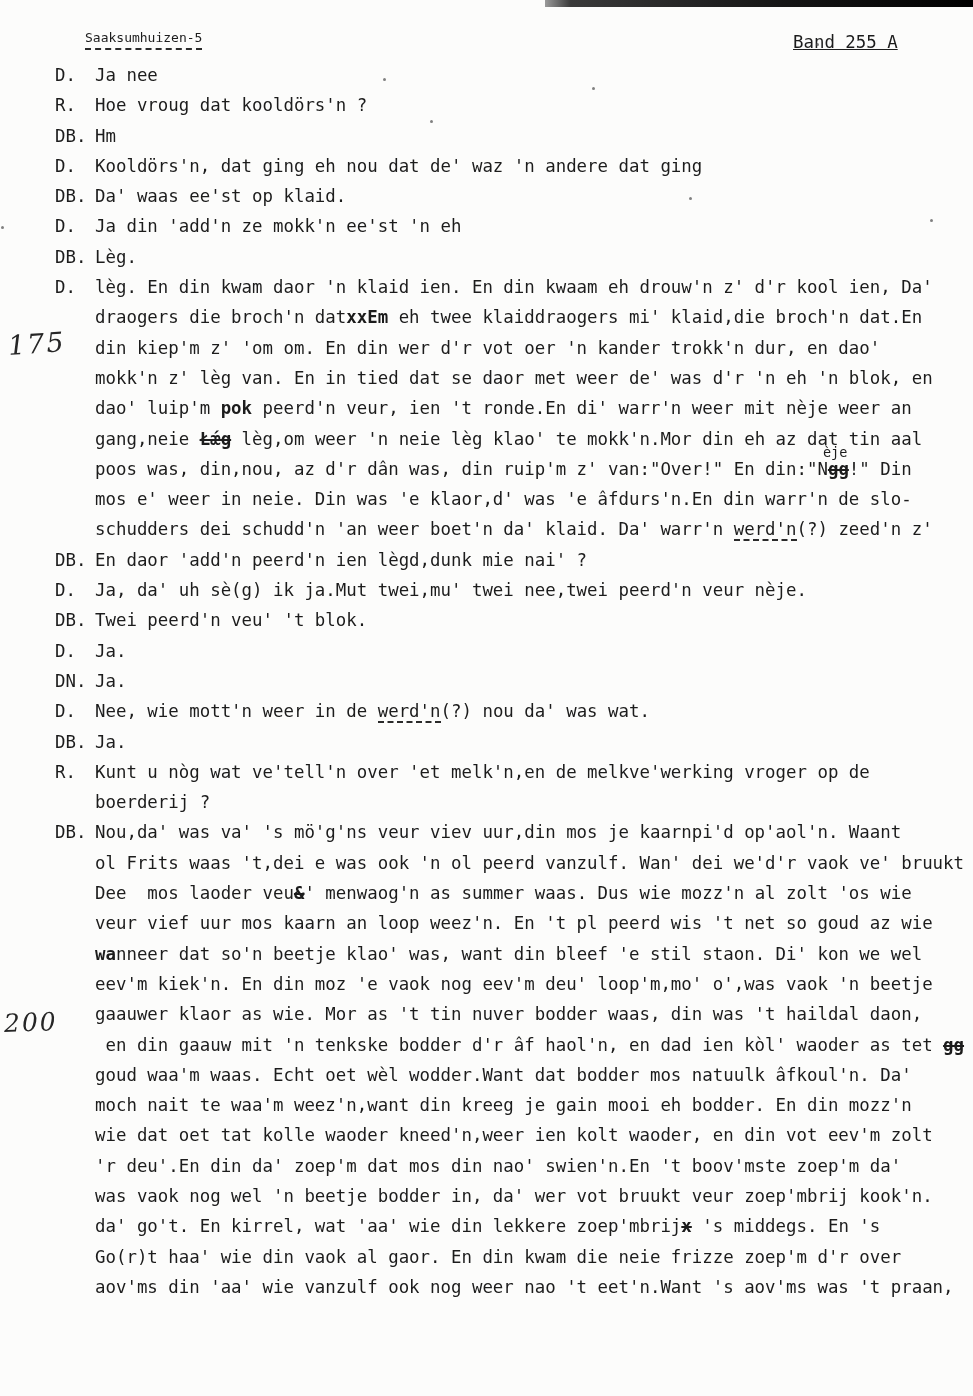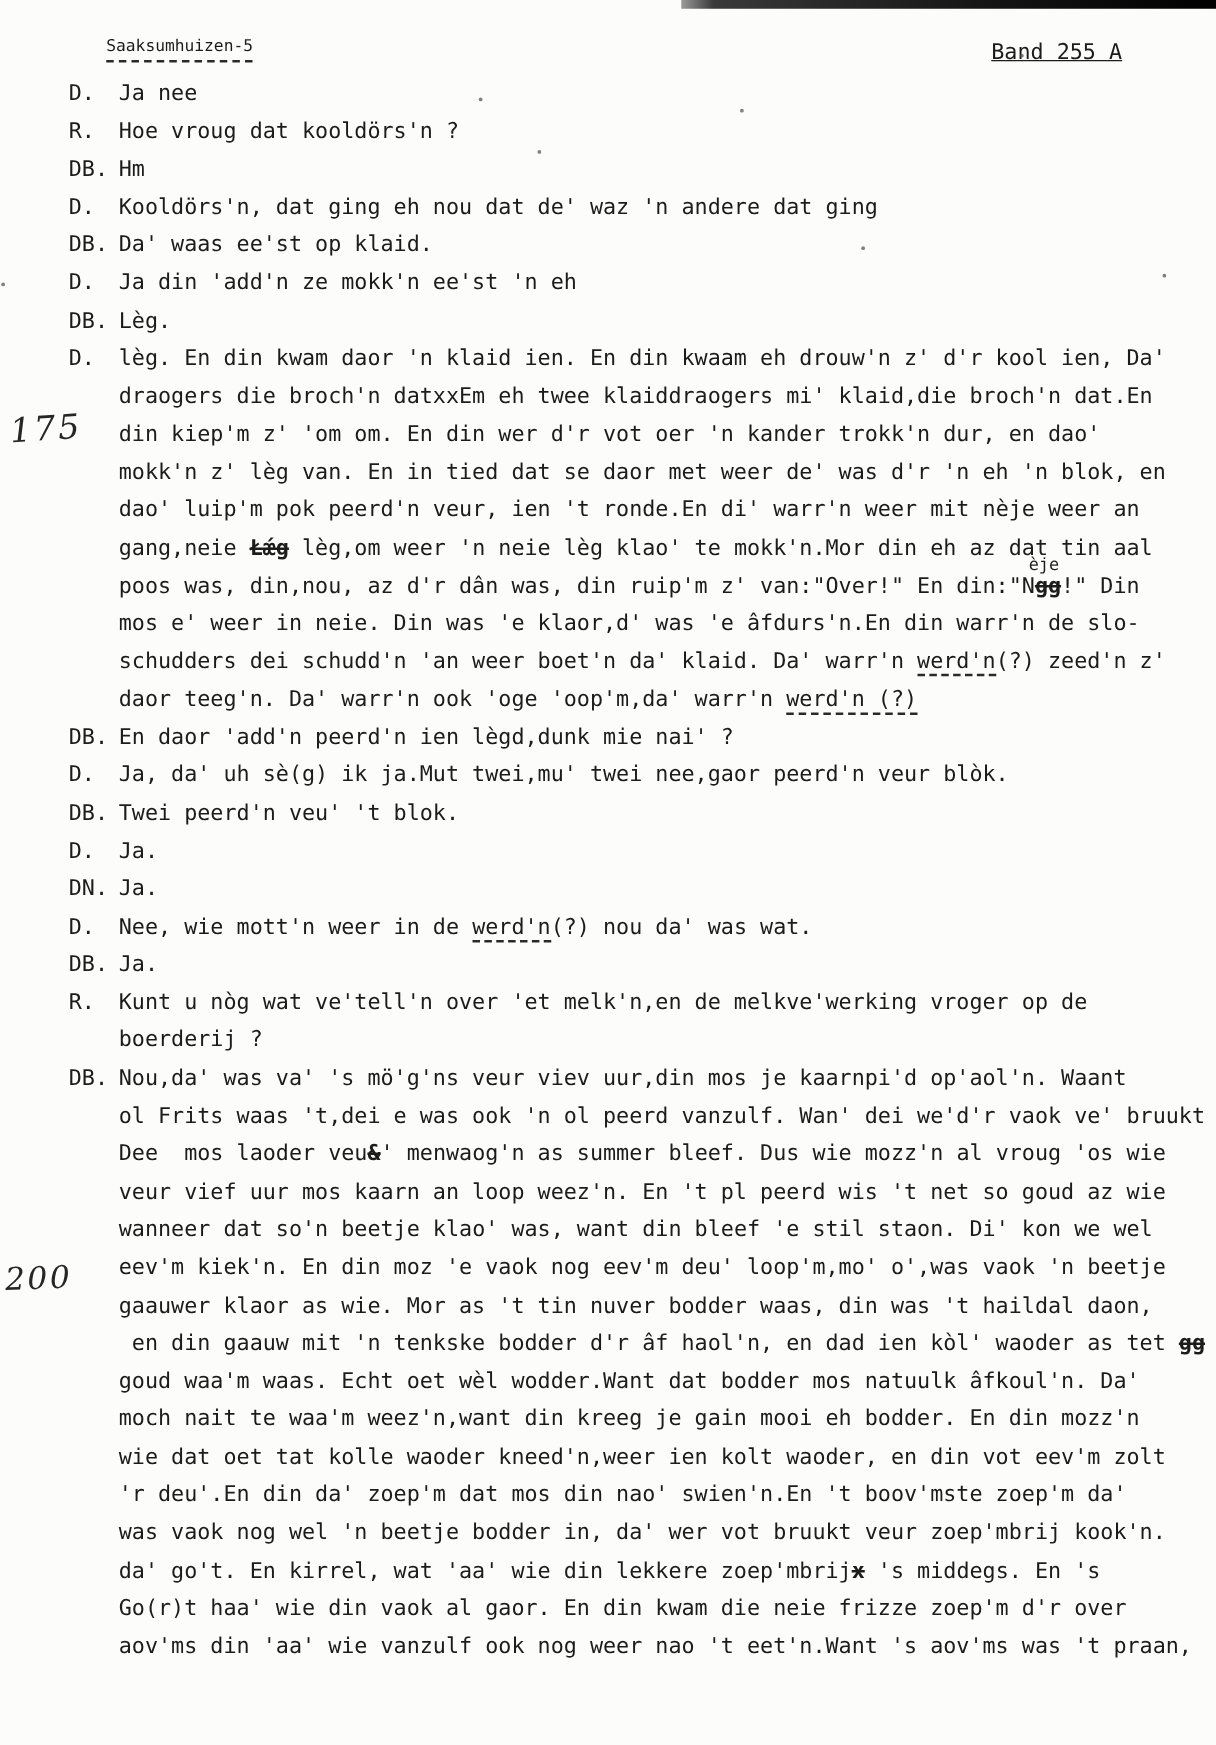--- a/index.html
+++ b/index.html
@@ -23,21 +23,21 @@
     position:absolute;left:793px;top:32px;font-size:17.4px;text-decoration:underline;
   }
   .transcript{
     position:absolute;left:55px;top:60px;width:918px;
     font-size:17.4px;
   }
   .row{display:flex;height:30.3px;line-height:30.3px;white-space:pre;}
   .spk{width:40px;flex:0 0 40px;}
   .txt{flex:1 1 auto;white-space:pre;}
   .txt span{white-space:pre;}
-  .ot{font-weight:normal;margin-top:24px;}
+  .ot{font-weight:bold;margin-top:24px;}
   .strike{font-weight:bold;text-decoration:line-through;text-decoration-thickness:2px;}
   .udash{border-bottom:2px dashed #2a2a2a;}
   .corr{font-weight:bold;text-decoration:line-through;text-decoration-thickness:2px;position:relative;}
   .corr .above{
     position:absolute;left:-5px;top:-13px;font-size:13.5px;line-height:13px;
     font-weight:normal;text-decoration:none;text-align:right;
   }
   .margin-note{
     position:absolute;font-family:"DejaVu Serif", serif;font-style:italic;
     color:#262626;
@@ -67,33 +67,32 @@
     <div class="row"><span class="spk">DB.</span><span class="txt"><span>Lèg.</span></span></div>
     <div class="row"><span class="spk">D.</span><span class="txt"><span>lèg. En din kwam daor 'n klaid ien. En din kwaam eh drouw'n z' d'r kool ien, Da'</span></span></div>
     <div class="row"><span class="spk"></span><span class="txt"><span>draogers die broch'n dat</span><span class="ot">xxEm</span><span> eh twee klaiddraogers mi' klaid,die broch'n dat.En</span></span></div>
     <div class="row"><span class="spk"></span><span class="txt"><span>din kiep'm z' 'om om. En din wer d'r vot oer 'n kander trokk'n dur, en dao'</span></span></div>
     <div class="row"><span class="spk"></span><span class="txt"><span>mokk'n z' lèg van. En in tied dat se daor met weer de' was d'r 'n eh 'n blok, en</span></span></div>
     <div class="row"><span class="spk"></span><span class="txt"><span>dao' luip'm </span><span class="ot">pok</span><span> peerd'n veur, ien 't ronde.En di' warr'n weer mit nèje weer an</span></span></div>
     <div class="row"><span class="spk"></span><span class="txt"><span>gang,neie </span><span class="strike">Łǽg</span><span> lèg,om weer 'n neie lèg klao' te mokk'n.Mor din eh az dat tin aal</span></span></div>
     <div class="row"><span class="spk"></span><span class="txt"><span>poos was, din,nou, az d'r dân was, din ruip'm z' van:"Over!" En din:"N</span><span class="corr">gg<span class="above">èje</span></span><span>!" Din</span></span></div>
     <div class="row"><span class="spk"></span><span class="txt"><span>mos e' weer in neie. Din was 'e klaor,d' was 'e âfdurs'n.En din warr'n de slo-</span></span></div>
     <div class="row"><span class="spk"></span><span class="txt"><span>schudders dei schudd'n 'an weer boet'n da' klaid. Da' warr'n </span><span class="udash">werd'n</span><span>(?) zeed'n z'</span></span></div>
-    <div class="row"><span class="spk"></span><span class="txt"><span>daor teeg'n. Da' warr'n ook 'oge 'oop'm,da' warr'n </span><span class="udash">werd'n (?)</span></span></div>
     <div class="row"><span class="spk">DB.</span><span class="txt"><span>En daor 'add'n peerd'n ien lègd,dunk mie nai' ?</span></span></div>
-    <div class="row"><span class="spk">D.</span><span class="txt"><span>Ja, da' uh sè(g) ik ja.Mut twei,mu' twei nee,gaor peerd'n veur blòk.</span></span></div>
+    <div class="row"><span class="spk">D.</span><span class="txt"><span>Ja, da' uh sè(g) ik ja.Mut twei,mu' twei nee,twei peerd'n veur nèje.</span></span></div>
     <div class="row"><span class="spk">DB.</span><span class="txt"><span>Twei peerd'n veu' 't blok.</span></span></div>
     <div class="row"><span class="spk">D.</span><span class="txt"><span>Ja.</span></span></div>
     <div class="row"><span class="spk">DN.</span><span class="txt"><span>Ja.</span></span></div>
     <div class="row"><span class="spk">D.</span><span class="txt"><span>Nee, wie mott'n weer in de </span><span class="udash">werd'n</span><span>(?) nou da' was wat.</span></span></div>
     <div class="row"><span class="spk">DB.</span><span class="txt"><span>Ja.</span></span></div>
     <div class="row"><span class="spk">R.</span><span class="txt"><span>Kunt u nòg wat ve'tell'n over 'et melk'n,en de melkve'werking vroger op de</span></span></div>
     <div class="row"><span class="spk"></span><span class="txt"><span>boerderij ?</span></span></div>
     <div class="row"><span class="spk">DB.</span><span class="txt"><span>Nou,da' was va' 's mö'g'ns veur viev uur,din mos je kaarnpi'd op'aol'n. Waant</span></span></div>
     <div class="row"><span class="spk"></span><span class="txt"><span>ol Frits waas 't,dei e was ook 'n ol peerd vanzulf. Wan' dei we'd'r vaok ve' bruukt</span></span></div>
-    <div class="row"><span class="spk"></span><span class="txt"><span>Dee  mos laoder veu</span><span class="strike">&amp;</span><span>' menwaog'n as summer bleef. Dus wie mozz'n al vroug 'os wie</span></span></div>
+    <div class="row"><span class="spk"></span><span class="txt"><span>Dee  mos laoder veu</span><span class="strike">&amp;</span><span>' menwaog'n as summer waas. Dus wie mozz'n al zolt 'os wie</span></span></div>
     <div class="row"><span class="spk"></span><span class="txt"><span>veur vief uur mos kaarn an loop weez'n. En 't pl peerd wis 't net so goud az wie</span></span></div>
     <div class="row"><span class="spk"></span><span class="txt"><span class="ot">wa</span><span>nneer dat so'n beetje klao' was, want din bleef 'e stil staon. Di' kon we wel</span></span></div>
     <div class="row"><span class="spk"></span><span class="txt"><span>eev'm kiek'n. En din moz 'e vaok nog eev'm deu' loop'm,mo' o',was vaok 'n beetje</span></span></div>
     <div class="row"><span class="spk"></span><span class="txt"><span>gaauwer klaor as wie. Mor as 't tin nuver bodder waas, din was 't haildal daon,</span></span></div>
     <div class="row"><span class="spk"></span><span class="txt"><span> en din gaauw mit 'n tenkske bodder d'r âf haol'n, en dad ien kòl' waoder as tet </span><span class="strike">gg</span></span></div>
     <div class="row"><span class="spk"></span><span class="txt"><span>goud waa'm waas. Echt oet wèl wodder.Want dat bodder mos natuulk âfkoul'n. Da'</span></span></div>
     <div class="row"><span class="spk"></span><span class="txt"><span>moch nait te waa'm weez'n,want din kreeg je gain mooi eh bodder. En din mozz'n</span></span></div>
     <div class="row"><span class="spk"></span><span class="txt"><span>wie dat oet tat kolle waoder kneed'n,weer ien kolt waoder, en din vot eev'm zolt</span></span></div>
     <div class="row"><span class="spk"></span><span class="txt"><span>'r deu'.En din da' zoep'm dat mos din nao' swien'n.En 't boov'mste zoep'm da'</span></span></div>
     <div class="row"><span class="spk"></span><span class="txt"><span>was vaok nog wel 'n beetje bodder in, da' wer vot bruukt veur zoep'mbrij kook'n.</span></span></div>

